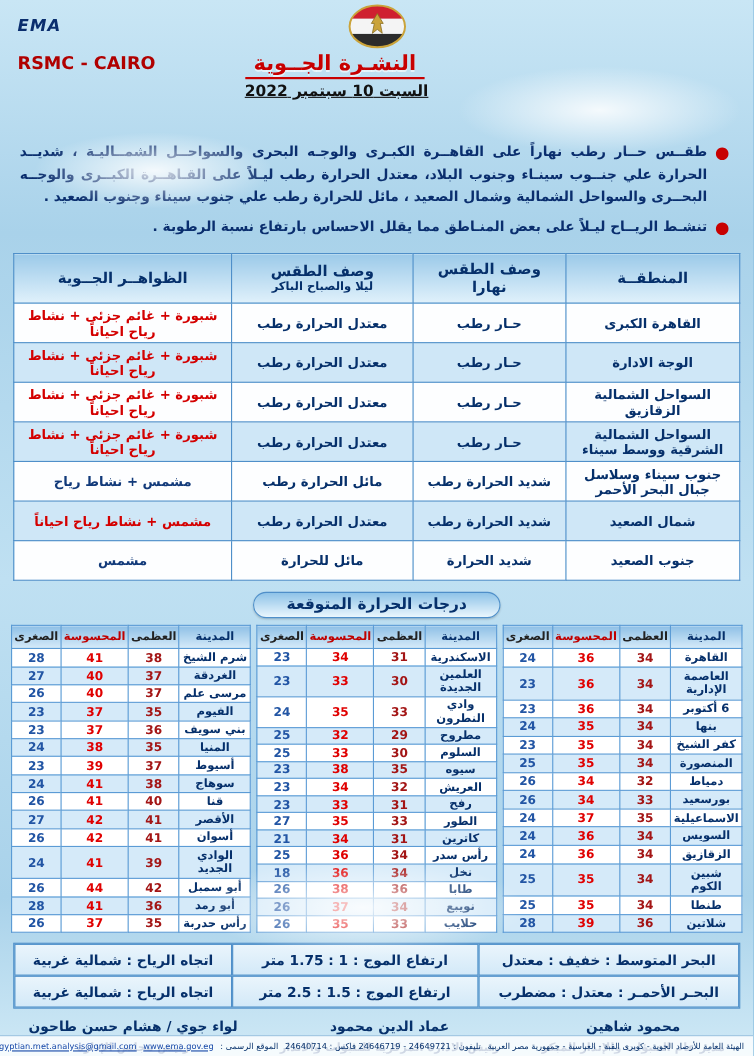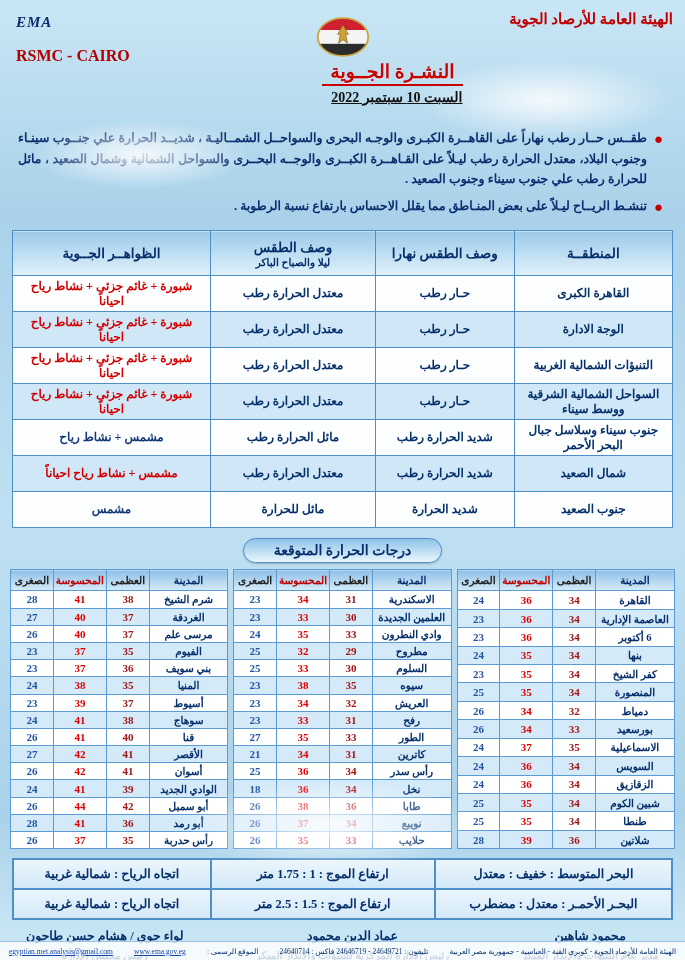--- a/index.html
+++ b/index.html
@@ -7,32 +7,31 @@
     font-family:"DejaVu Sans", sans-serif;
     background:#8fc2e2;
   }
   .page{
     position:relative;
     width:685px;height:960px;
     margin:0 auto;
     background:linear-gradient(180deg,#c9e6f5 0%,#a9d2ea 22%,#bfe0f2 55%,#a9d2ea 85%,#cfe9f6 100%);
     overflow:hidden;
     direction:rtl;
-    font-family:Liberation Serif, serif;
   }
   .cloud{position:absolute;border-radius:50%;background:radial-gradient(ellipse at center,rgba(255,255,255,.85),rgba(255,255,255,0) 70%);pointer-events:none;}
   
   .hdr{position:relative;height:118px;padding:6px 14px 0 14px;}
   .hdr-left{position:absolute;left:16px;top:14px;text-align:left;direction:ltr;}
   .ema{color:#0a2e6e;font-weight:bold;font-size:15px;font-style:italic;letter-spacing:1px;}
   .rsmc{color:#b00000;font-weight:bold;font-size:16px;margin-top:16px;}
   .hdr-right{position:absolute;right:12px;top:10px;text-align:right;}
   .org-ar{color:#c00000;font-weight:bold;font-size:15px;}
   .dept-ar{color:#b00000;font-weight:bold;font-size:13px;margin-top:8px;border-bottom:2px solid #2255a4;padding-bottom:3px;}
-  .hdr-center{position:absolute;left:50%;top:16px;transform:translateX(-50%);text-align:right;width:240px;}
+  .hdr-center{position:absolute;left:50%;top:3px;transform:translateX(-50%);text-align:left;width:240px;}
   .logo{width:54px;height:42px;margin:0 auto;display:block;}
   .bulletin-title{color:#c80000;font-weight:bold;font-size:19px;margin-top:2px;text-shadow:0 1px 0 rgba(255,255,255,.6);border-bottom:2px double #c80000;display:inline-block;padding:0 8px 1px 8px;}
   .bulletin-date{color:#111;font-weight:bold;font-size:14px;margin-top:3px;text-decoration:underline;}
   
   .summary{padding:4px 22px 0 18px;}
   .bullet-item{display:flex;gap:7px;margin-bottom:6px;}
   .bullet-dot{color:#c80000;font-size:15px;line-height:1.5;flex:0 0 auto;}
   .bullet-text{color:#0a2e6e;font-weight:bold;font-size:12.5px;line-height:1.65;text-align:justify;}
   
   .ftable-wrap{padding:6px 12px 0 12px;}
@@ -103,21 +102,20 @@
   <div class="cloud" style="width:260px;height:80px;right:10px;top:60px;"></div>
   <div class="cloud" style="width:300px;height:90px;left:180px;bottom:90px;"></div>
 
   <div class="hdr">
     <div class="hdr-left">
       <div class="ema">EMA</div>
       <div class="rsmc">RSMC - CAIRO</div>
     </div>
 
     <div class="hdr-right">
-      <div class="org-ar">الهيئة العامة للأرصاد الجوية</div>
     </div>
 
     <div class="hdr-center">
       <svg class="logo" viewBox="0 0 60 46">
         <defs>
             <clipPath id="flagclip">
               <ellipse cx="30" cy="23" rx="28" ry="21"></ellipse>
             </clipPath>
           </defs>
         <g clip-path="url(#flagclip)">
@@ -170,21 +168,21 @@
             <td class="c-night">معتدل الحرارة رطب</td>
             <td class="c-phen red">شبورة + غائم جزئى + نشاط رياح احياناً</td>
           </tr>
           <tr class="alt">
             <td class="c-region">الوجة الادارة</td>
             <td class="c-day">حـار رطب</td>
             <td class="c-night">معتدل الحرارة رطب</td>
             <td class="c-phen red">شبورة + غائم جزئى + نشاط رياح احياناً</td>
           </tr>
           <tr>
-            <td class="c-region">التنبؤات الشمالية الغربية</td>
+            <td class="c-region">السواحل الشمالية الزقازيق</td>
             <td class="c-day">حـار رطب</td>
             <td class="c-night">معتدل الحرارة رطب</td>
             <td class="c-phen red">شبورة + غائم جزئى + نشاط رياح احياناً</td>
           </tr>
           <tr class="alt">
             <td class="c-region">السواحل الشمالية الشرقية ووسط سيناء</td>
             <td class="c-day">حـار رطب</td>
             <td class="c-night">معتدل الحرارة رطب</td>
             <td class="c-phen red">شبورة + غائم جزئى + نشاط رياح احياناً</td>
           </tr>

